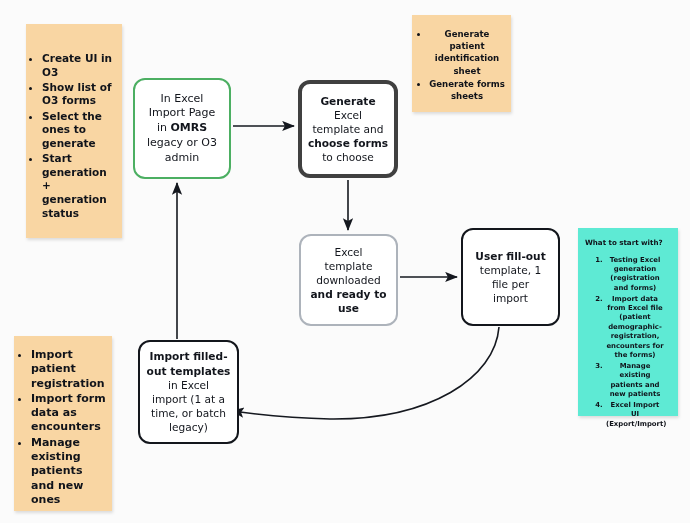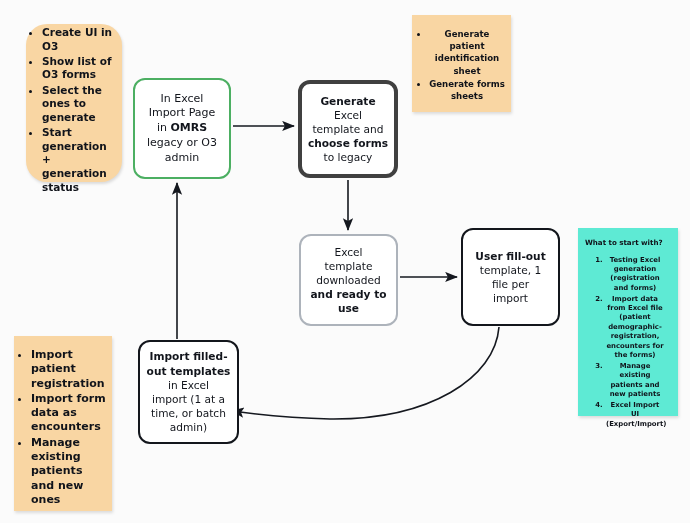--- a/index.html
+++ b/index.html
@@ -44,26 +44,25 @@
   }
   .sticky-orange {
     background: #f9d6a3;
   }
   .sticky-yellow {
     background: #5eead4;
   }
 
   #note-left-top {
     left: 26px; top: 24px;
-    width: 96px; height: 158px;
-    padding: 2px 7px 8px 3px;
+    width: 96px; height: 214px;
+    padding: 28px 7px 8px 3px;
     font-size: 10.5px;
     line-height: 1.30;
     font-weight: 700;
-    border-radius: 21px;
   }
   #note-left-top li { margin-bottom: 1.5px; }
 
   #note-right-top {
     left: 412px; top: 15px;
     width: 99px; height: 97px;
     padding: 13px 6px 4px 4px;
     font-size: 8.6px;
     line-height: 1.42;
     font-weight: 600;
@@ -210,28 +209,28 @@
       <li>Manage existing patients and new patients</li>
       <li>Excel Import UI (Export/Import)</li>
     </ol>
   </div>
 
   <div class="node" id="node-excel-import">
     <span class="node-text"><span>In Excel</span><br><span>Import Page</span><br><span>in </span><span class="b">OMRS</span><br><span>legacy or O3</span><br><span>admin</span></span>
   </div>
 
   <div class="node" id="node-generate">
-    <span class="node-text"><span class="b">Generate</span><br><span>Excel</span><br><span>template and</span><br><span class="b">choose forms</span><br><span>to legacy</span></span>
+    <span class="node-text"><span class="b">Generate</span><br><span>Excel</span><br><span>template and</span><br><span class="b">choose forms</span><br><span>to choose</span></span>
   </div>
 
   <div class="node" id="node-downloaded">
     <span class="node-text"><span>Excel</span><br><span>template</span><br><span>downloaded</span><br><span class="b">and ready to</span><br><span class="b">use</span></span>
   </div>
 
   <div class="node" id="node-user-fill">
     <span class="node-text"><span class="b">User fill-out</span><br><span>template, 1</span><br><span>file per</span><br><span>import</span></span>
   </div>
 
   <div class="node" id="node-import-filled">
-    <span class="node-text"><span class="b">Import filled-</span><br><span class="b">out templates</span><br><span>in Excel</span><br><span>import (1 at a</span><br><span>time, or batch</span><br><span>admin)</span></span>
+    <span class="node-text"><span class="b">Import filled-</span><br><span class="b">out templates</span><br><span>in Excel</span><br><span>import (1 at a</span><br><span>time, or batch</span><br><span>legacy)</span></span>
   </div>
 
 </div>
 
 </body></html>

